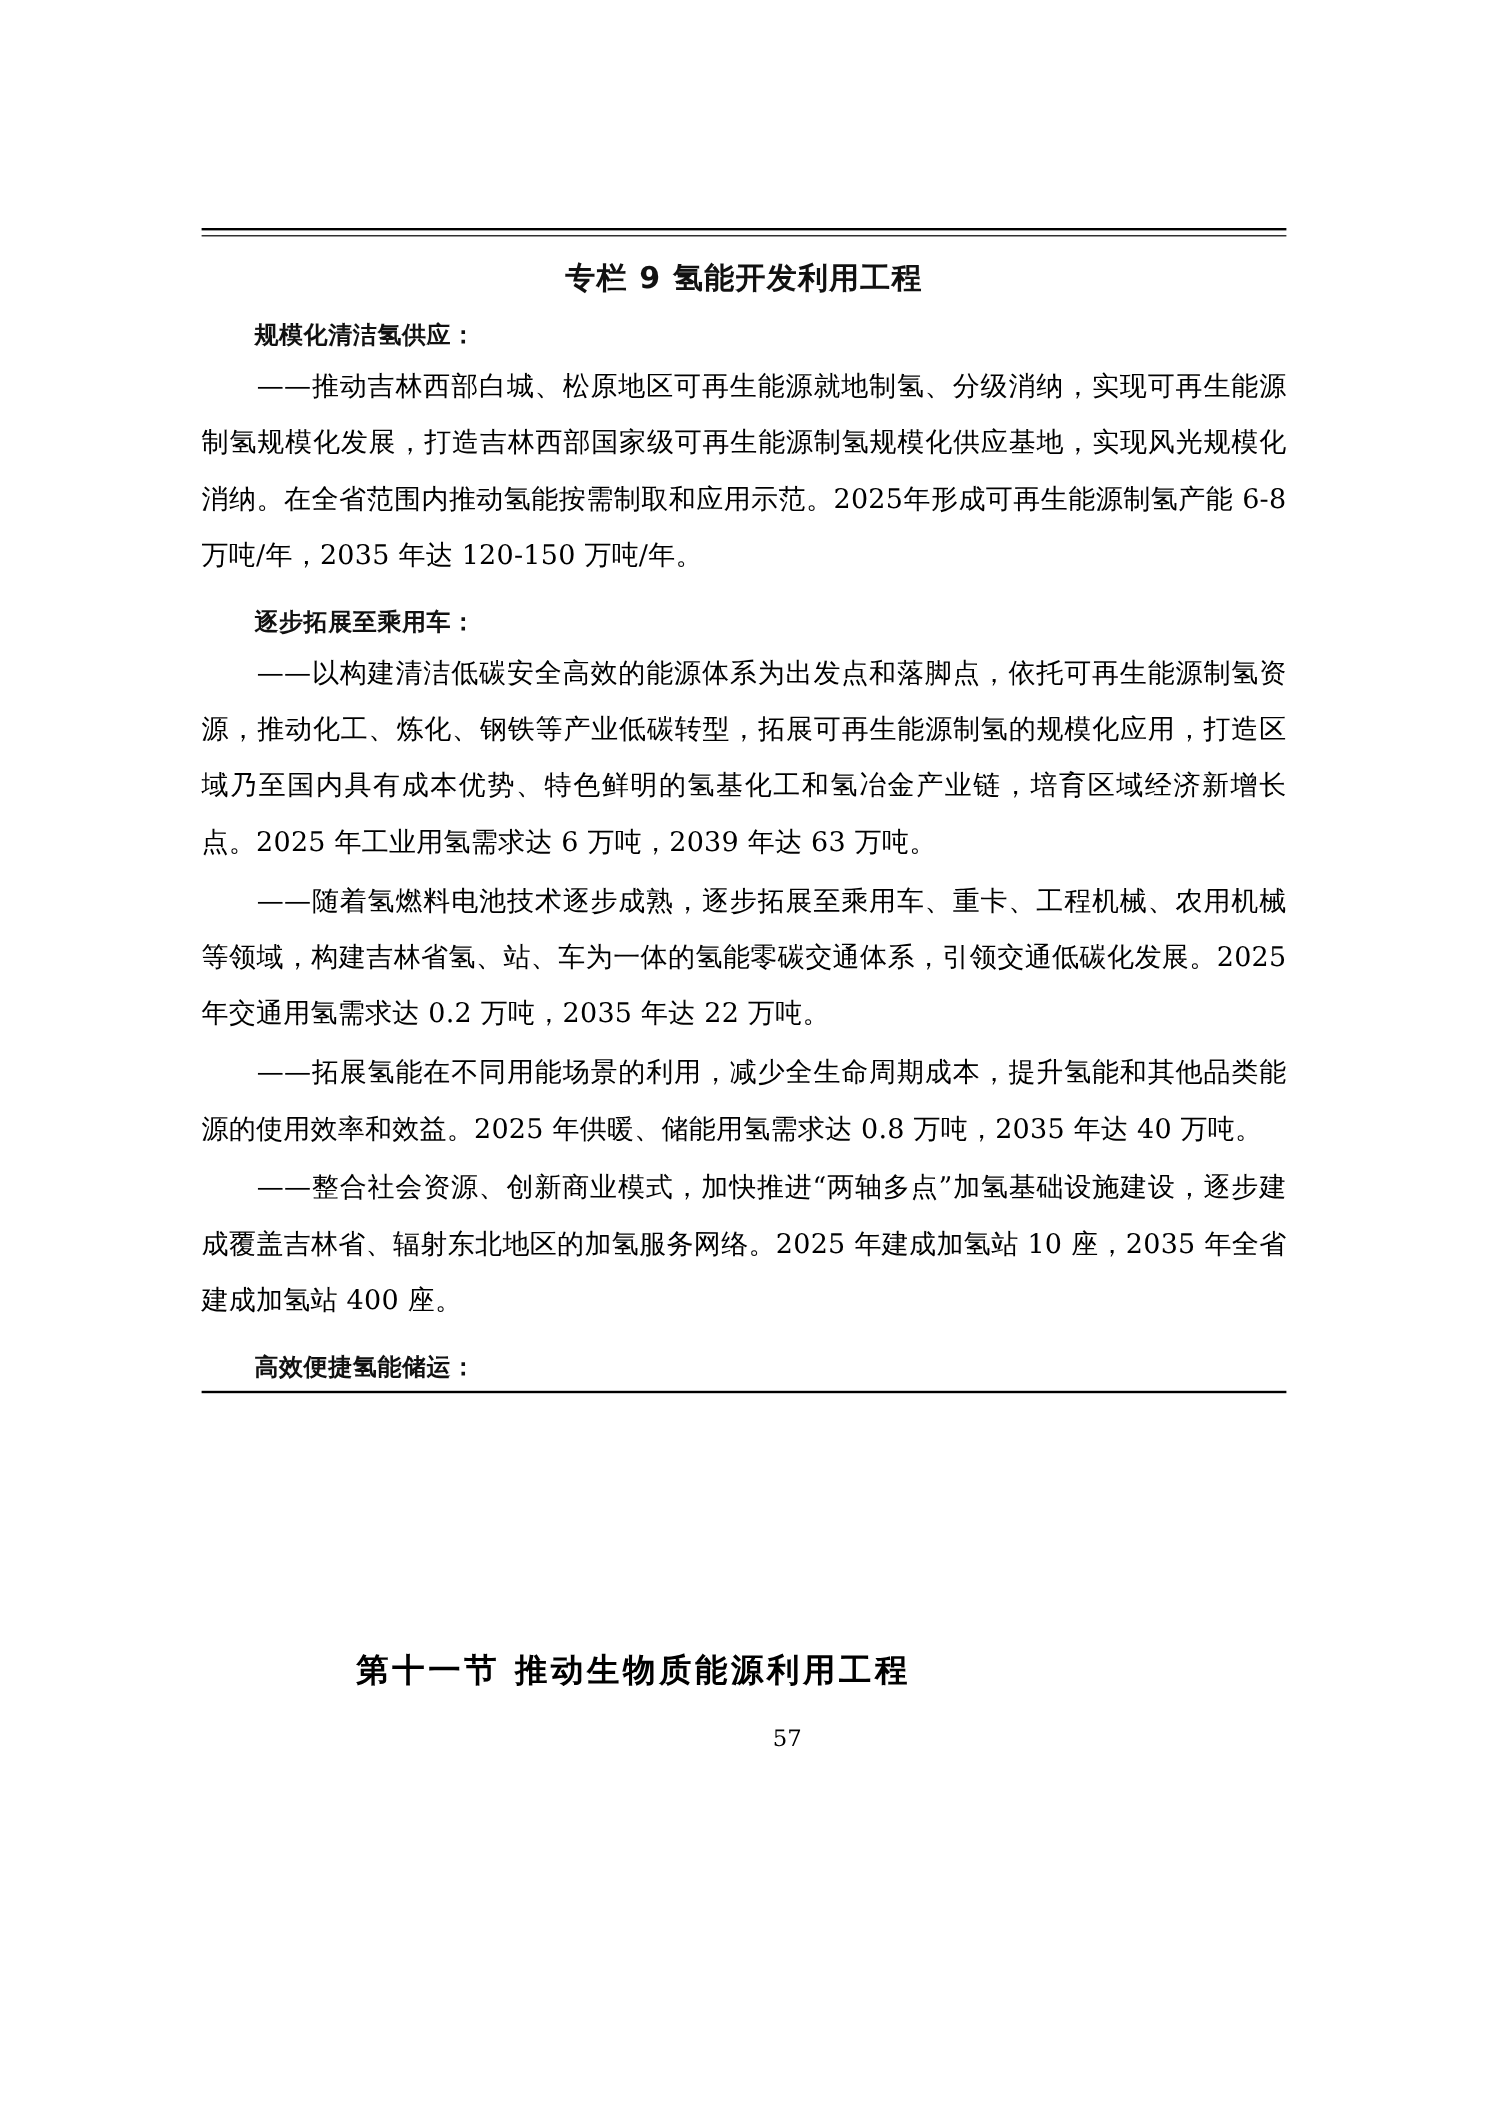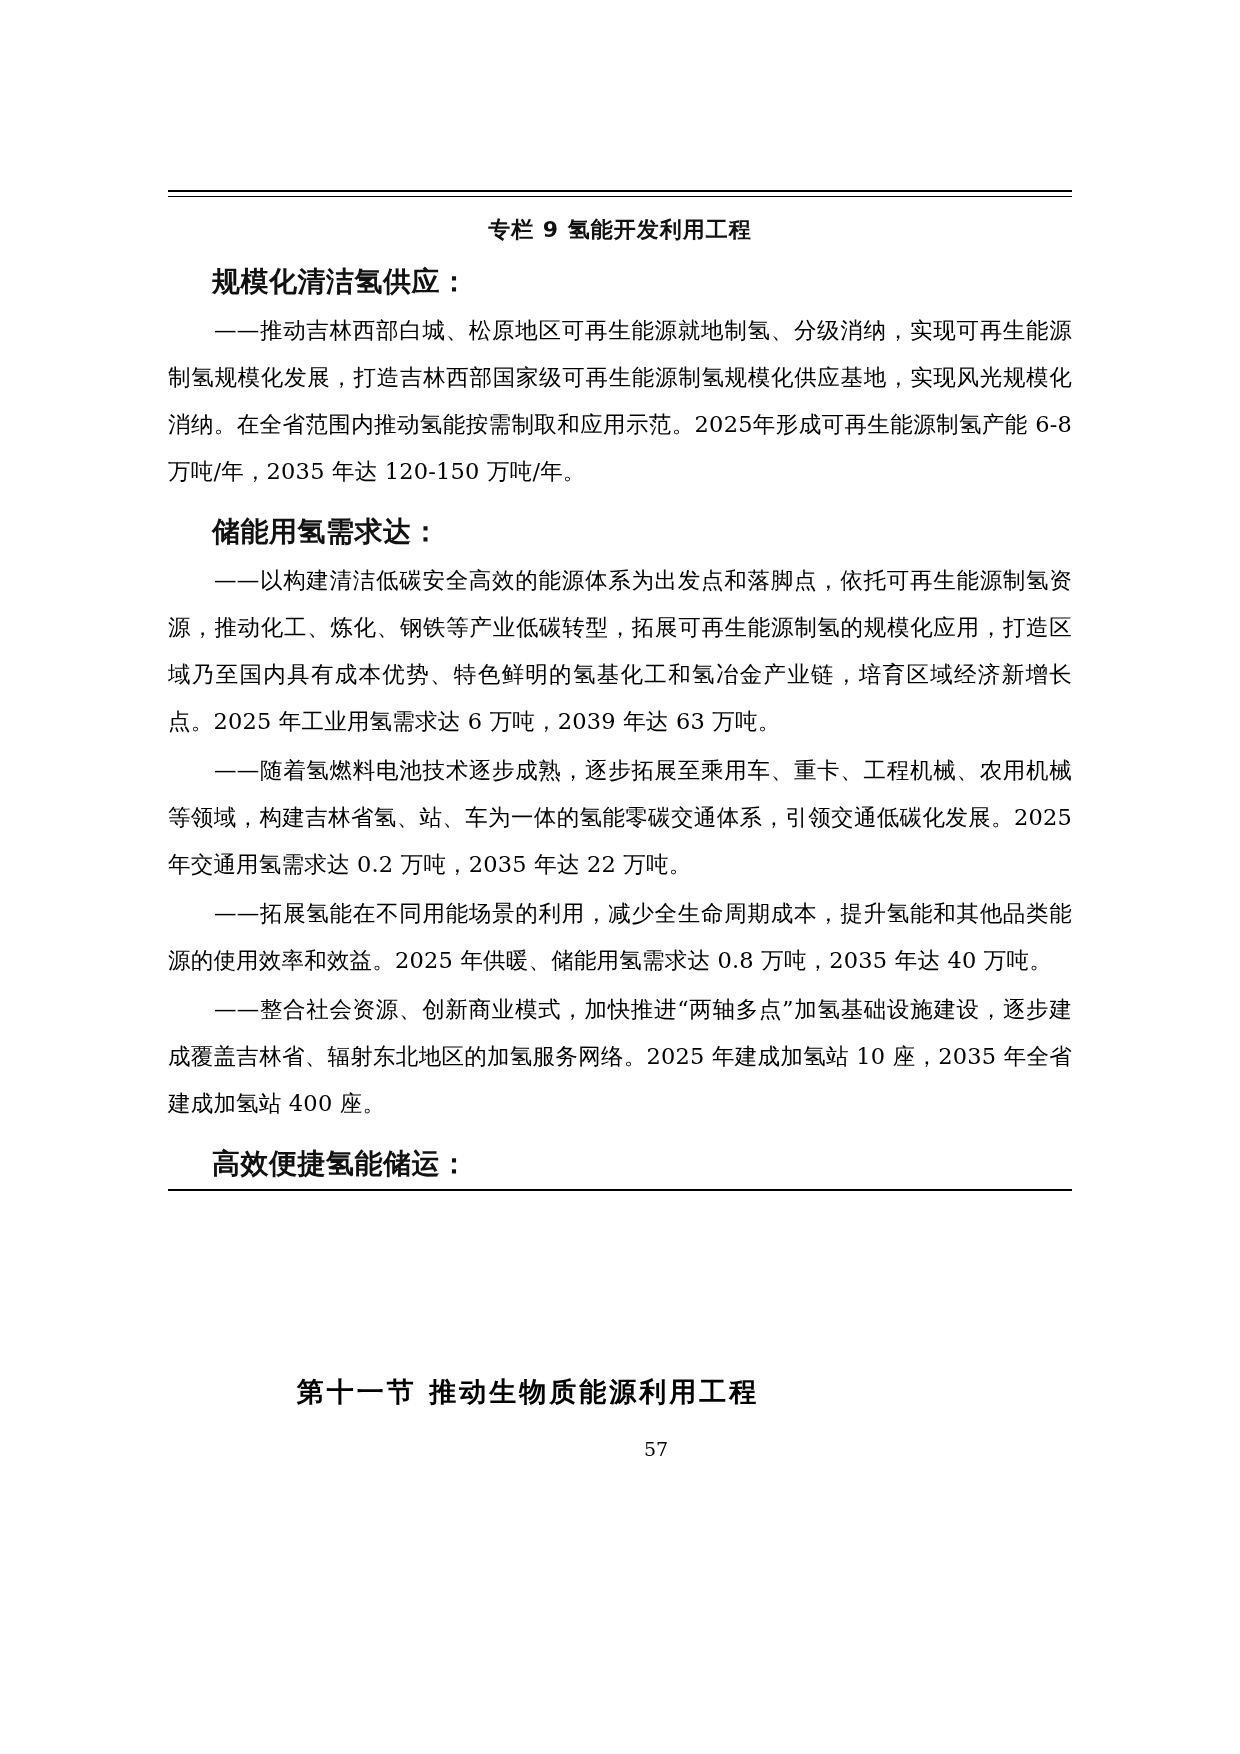--- a/index.html
+++ b/index.html
@@ -43,29 +43,29 @@
   .rule-bottom {
     border-top: 2px solid #000;
     width: 904px;
     height: 0;
     margin: 6px 0 0 0;
   }
   .box-title {
     text-align: center;
     font-family: "DejaVu Sans", "Liberation Sans", sans-serif;
     font-weight: bold;
-    font-size: 22px;
+    font-size: 25px;
     letter-spacing: 1px;
     margin: 18px 0 14px 0;
     color: #111;
   }
   .subhead {
     font-family: "DejaVu Sans", "Liberation Sans", sans-serif;
     font-weight: bold;
-    font-size: 28px;
+    font-size: 20px;
     margin: 18px 0 6px 0;
     text-indent: 44px;
     letter-spacing: 0.5px;
     color: #111;
   }
   p.para {
     font-size: 22.5px;
     line-height: 47px;
     margin: 0 0 2px 0;
     text-indent: 46px;
@@ -105,21 +105,21 @@
     <div class="rule-thin"></div>
 
     <div class="box-title">专栏 9  氢能开发利用工程</div>
 
     <div>
       <div class="subhead">规模化清洁氢供应：</div>
       <p class="para">——推动吉林西部白城、松原地区可再生能源就地制氢、分级消纳，实现可再生能源制氢规模化发展，打造吉林西部国家级可再生能源制氢规模化供应基地，实现风光规模化消纳。在全省范围内推动氢能按需制取和应用示范。2025年形成可再生能源制氢产能 6-8 万吨/年，2035 年达 120-150 万吨/年。</p>
     </div>
 
     <div>
-      <div class="subhead">储能用氢需求达：</div>
+      <div class="subhead">逐步拓展至乘用车：</div>
       <p class="para">——以构建清洁低碳安全高效的能源体系为出发点和落脚点，依托可再生能源制氢资源，推动化工、炼化、钢铁等产业低碳转型，拓展可再生能源制氢的规模化应用，打造区域乃至国内具有成本优势、特色鲜明的氢基化工和氢冶金产业链，培育区域经济新增长点。2025 年工业用氢需求达 6 万吨，2039 年达 63 万吨。</p>
       <p class="para">——随着氢燃料电池技术逐步成熟，逐步拓展至乘用车、重卡、工程机械、农用机械等领域，构建吉林省氢、站、车为一体的氢能零碳交通体系，引领交通低碳化发展。2025 年交通用氢需求达 0.2 万吨，2035 年达 22 万吨。</p>
       <p class="para">——拓展氢能在不同用能场景的利用，减少全生命周期成本，提升氢能和其他品类能源的使用效率和效益。2025 年供暖、储能用氢需求达 0.8 万吨，2035 年达 40 万吨。</p>
       <p class="para">——整合社会资源、创新商业模式，加快推进“两轴多点”加氢基础设施建设，逐步建成覆盖吉林省、辐射东北地区的加氢服务网络。2025 年建成加氢站 10 座，2035 年全省建成加氢站 400 座。</p>
     </div>
 
     <div>
       <div class="subhead">高效便捷氢能储运：</div>
     </div>
 

